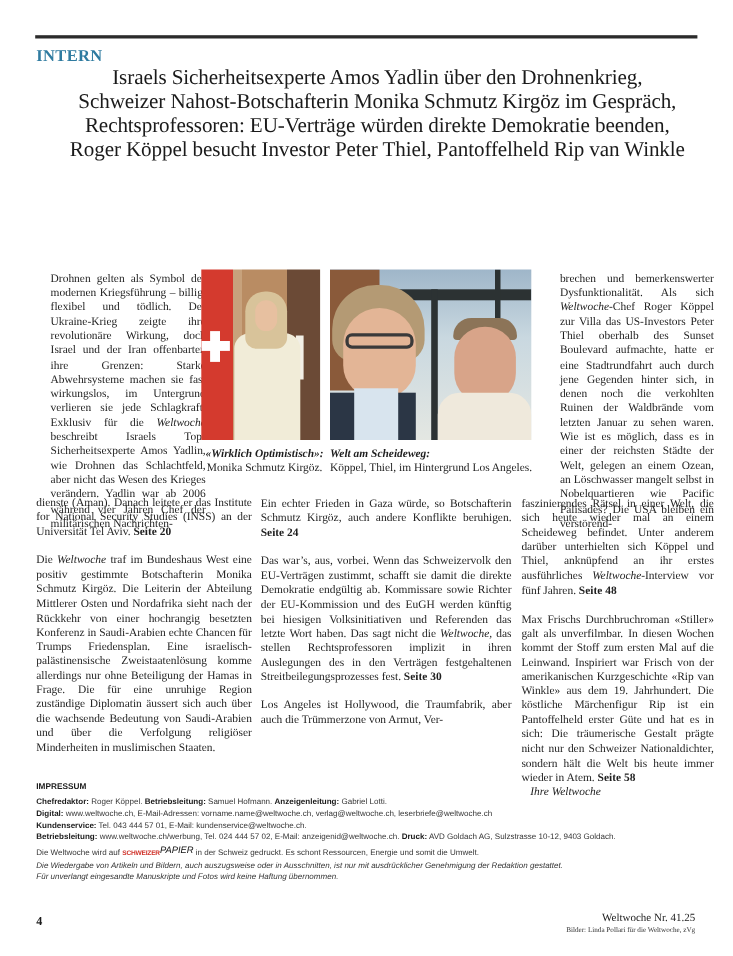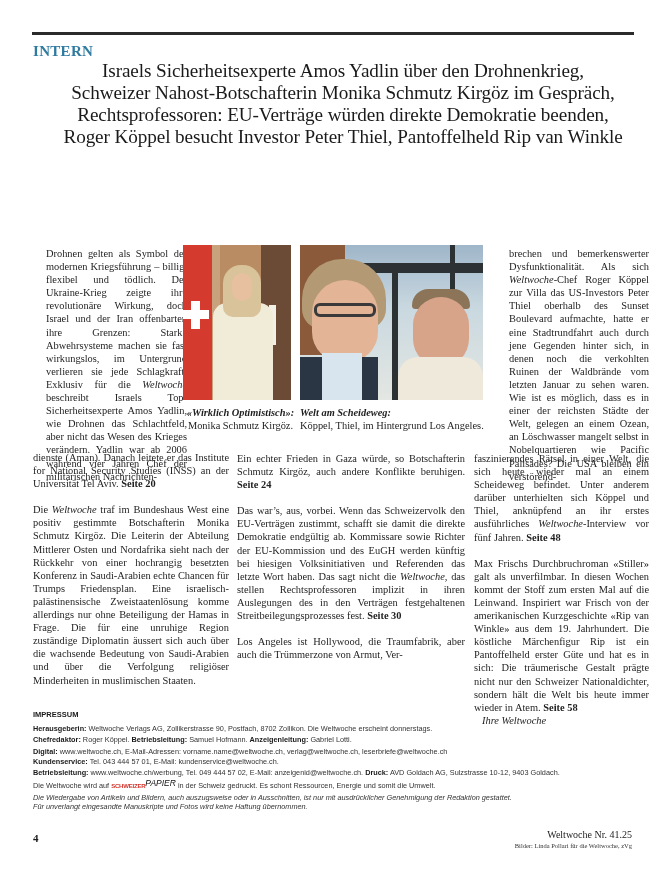--- a/index.html
+++ b/index.html
@@ -122,25 +122,24 @@
 
 <div class="col" style="left:474px; top:452px; width:175px;">
   <p><span>faszinierendes Rätsel in einer Welt, die sich heute wieder mal an einem Scheideweg befindet. Unter anderem darüber unterhielten sich Köppel und Thiel, anknüpfend an ihr erstes ausführliches </span><span class="i">Weltwoche</span><span>-Interview vor fünf Jahren. </span><span class="b">Seite 48</span></p>
   <div class="gap"></div>
   <p><span>Max Frischs Durchbruchroman «Stiller» galt als unverfilmbar. In diesen Wochen kommt der Stoff zum ersten Mal auf die Leinwand. Inspiriert war Frisch von der amerikanischen Kurzgeschichte «Rip van Winkle» aus dem 19. Jahrhundert. Die köstliche Märchenfigur Rip ist ein Pantoffelheld erster Güte und hat es in sich: Die träumerische Gestalt prägte nicht nur den Schweizer Nationaldichter, sondern hält die Welt bis heute immer wieder in Atem. </span><span class="b">Seite 58</span></p>
   <p class="i" style="padding-left:8px;">Ihre Weltwoche</p>
 </div>
 
 <div class="impressum">
   <div class="imp-title">IMPRESSUM</div>
-  <div class="line"><b>Herausgeberin:</b><span> Weltwoche Verlags AG, Zollikerstrasse 90, Postfach, 8702 Zollikon. Die Weltwoche erscheint donnerstags.</span></div>
   <div class="line"><b>Chefredaktor:</b><span> Roger Köppel. </span><b>Betriebsleitung:</b><span> Samuel Hofmann. </span><b>Anzeigenleitung:</b><span> Gabriel Lotti.</span></div>
   <div class="line"><b>Digital:</b><span> www.weltwoche.ch, E-Mail-Adressen: vorname.name@weltwoche.ch, verlag@weltwoche.ch, leserbriefe@weltwoche.ch</span></div>
   <div class="line tight"><b>Kundenservice:</b><span> Tel. 043 444 57 01, E-Mail: kundenservice@weltwoche.ch.</span></div>
-  <div class="line"><b>Betriebsleitung:</b><span> www.weltwoche.ch/werbung, Tel. 049 444 57 02, E-Mail: anzeigenid@weltwoche.ch. </span><b>Druck:</b><span> AVD Goldach AG, Sulzstrasse 10-12, 9403 Goldach.</span></div>
+  <div class="line"><b>Betriebsleitung:</b><span> www.weltwoche.ch/werbung, Tel. 024 444 57 02, E-Mail: anzeigenid@weltwoche.ch. </span><b>Druck:</b><span> AVD Goldach AG, Sulzstrasse 10-12, 9403 Goldach.</span></div>
   <div class="line"><span>Die Weltwoche wird auf </span><span class="schw">SCHWEIZER</span><span class="papier">PAPIER</span><span> in der Schweiz gedruckt. Es schont Ressourcen, Energie und somit die Umwelt.</span></div>
   <div class="line italic">Die Wiedergabe von Artikeln und Bildern, auch auszugsweise oder in Ausschnitten, ist nur mit ausdrücklicher Genehmigung  der Redaktion gestattet.</div>
   <div class="line italic">Für unverlangt eingesandte Manuskripte und Fotos wird keine Haftung übernommen.</div>
 </div>
 
 <div class="page-number">4</div>
 <div class="issue">Weltwoche Nr. 41.25</div>
 <div class="credit">Bilder: Linda Pollari für die Weltwoche, zVg</div>
 
 </body></html>

